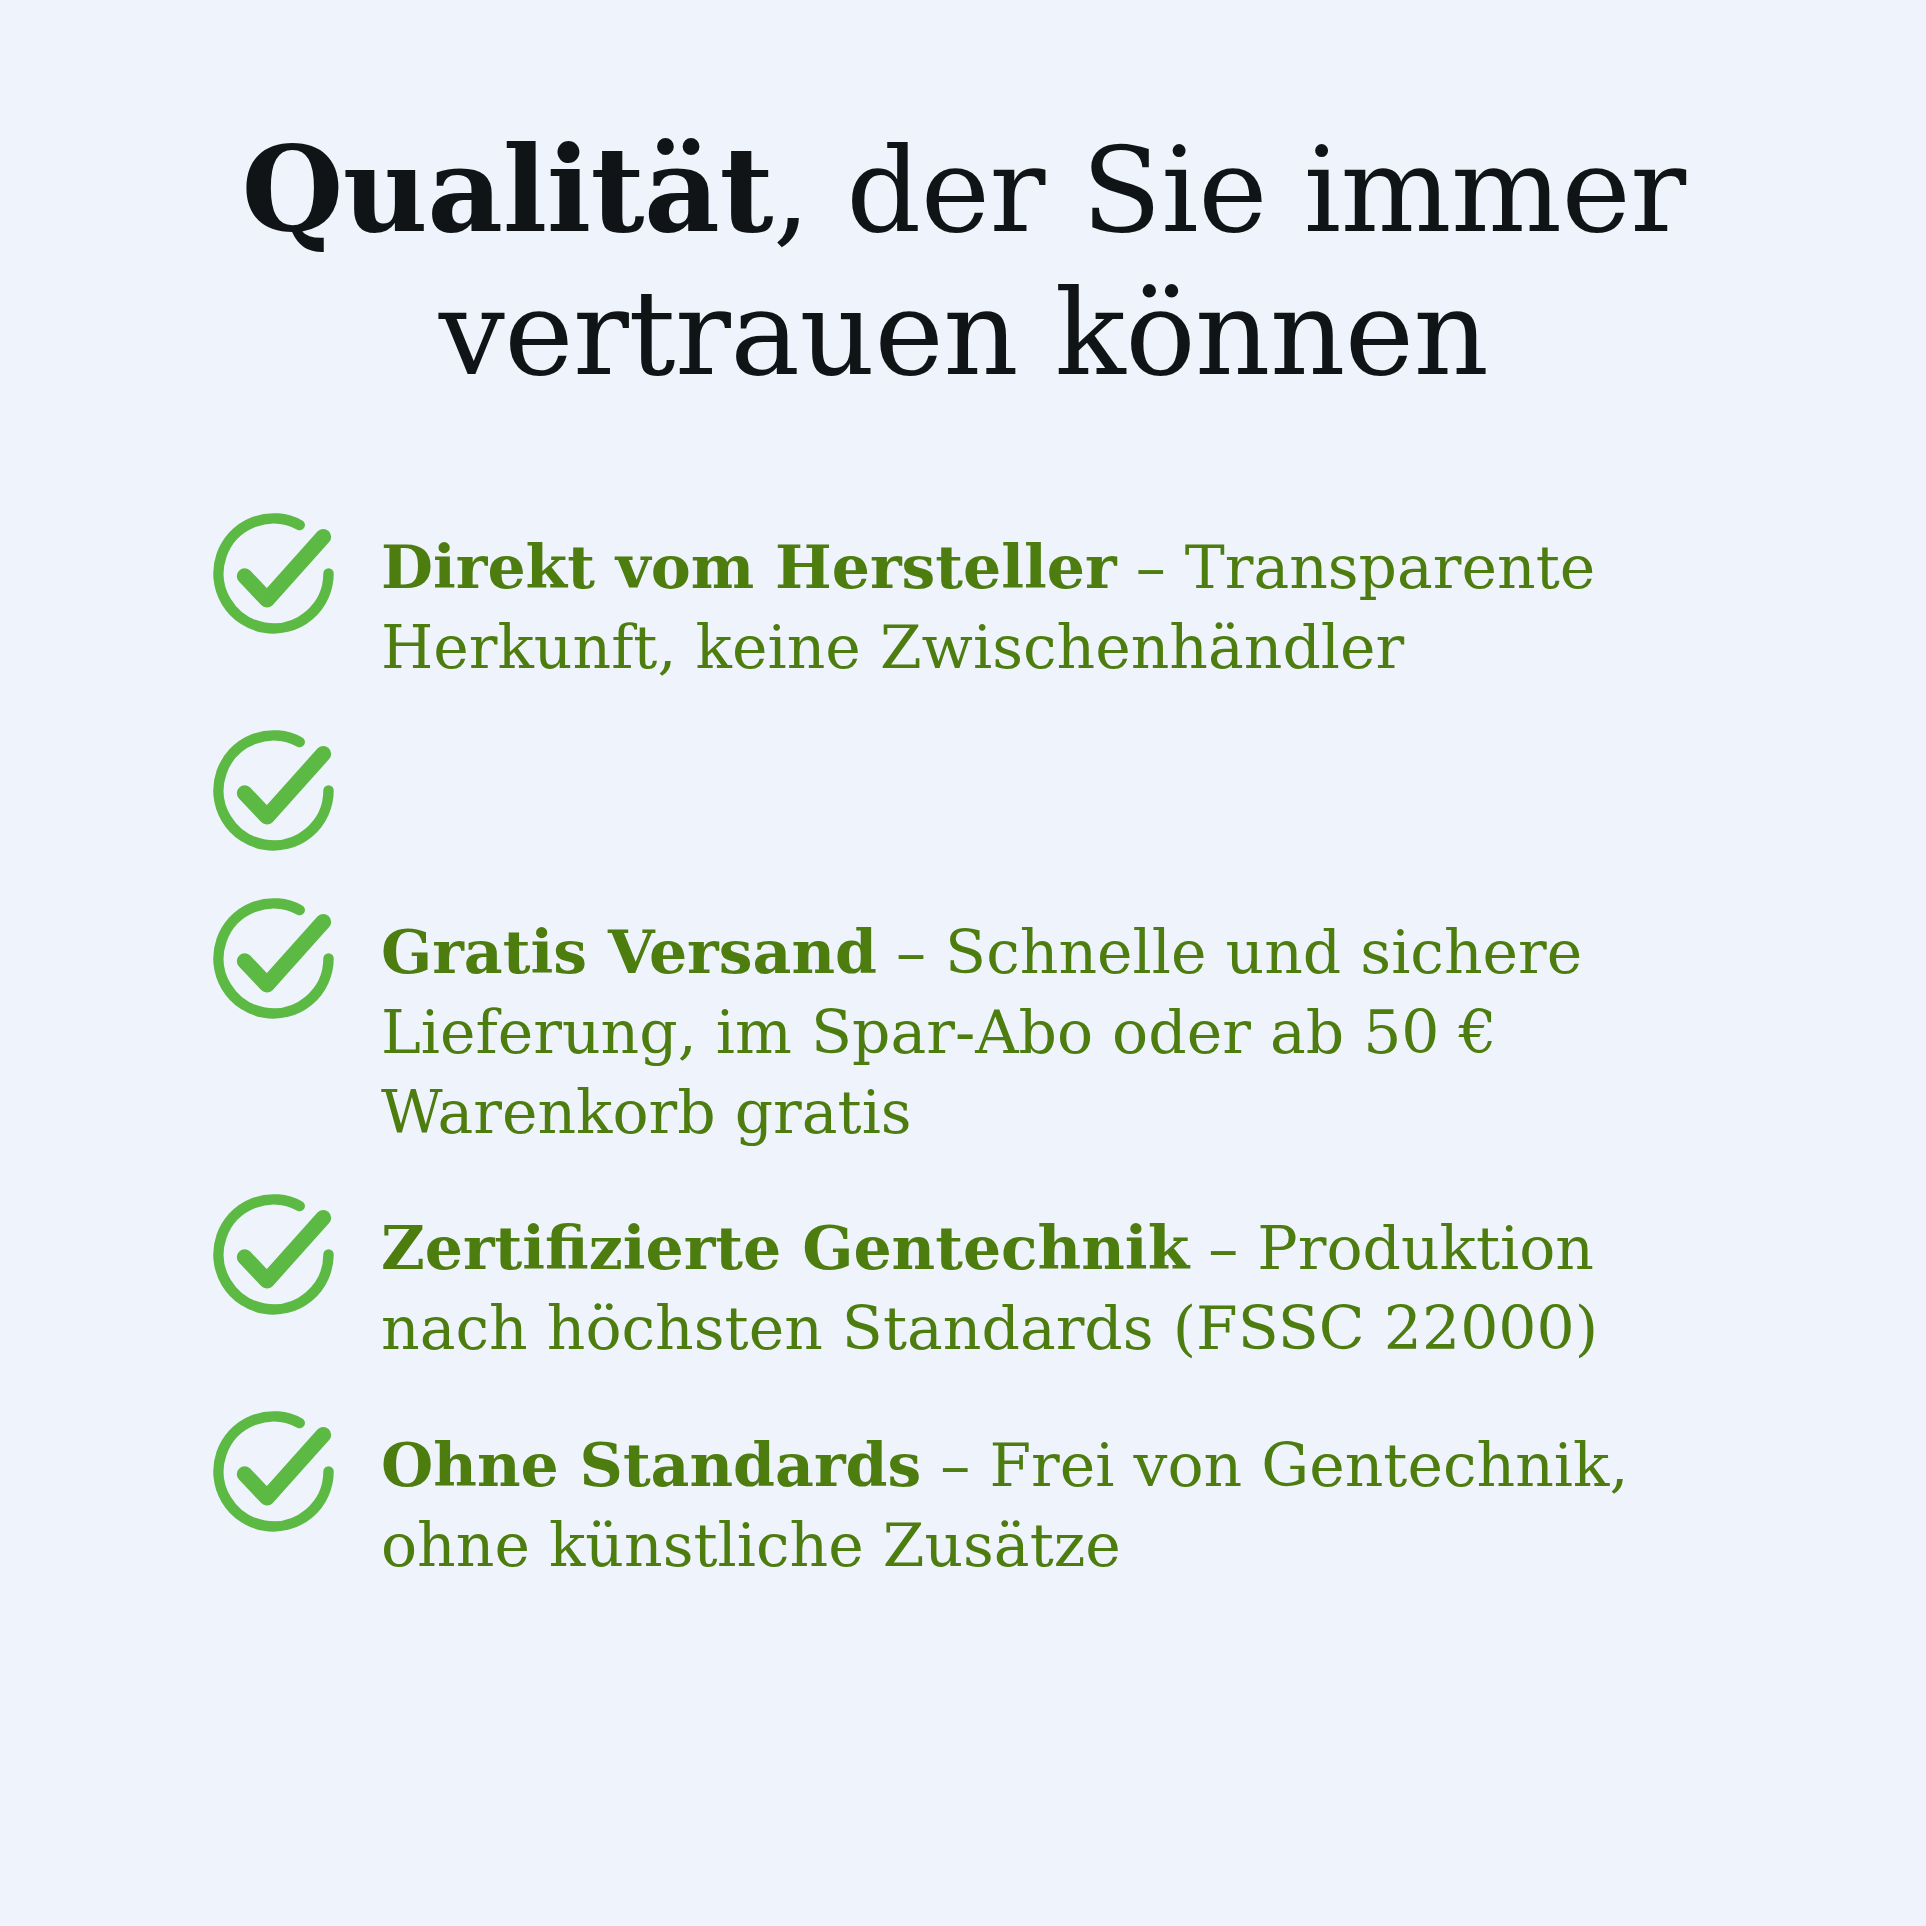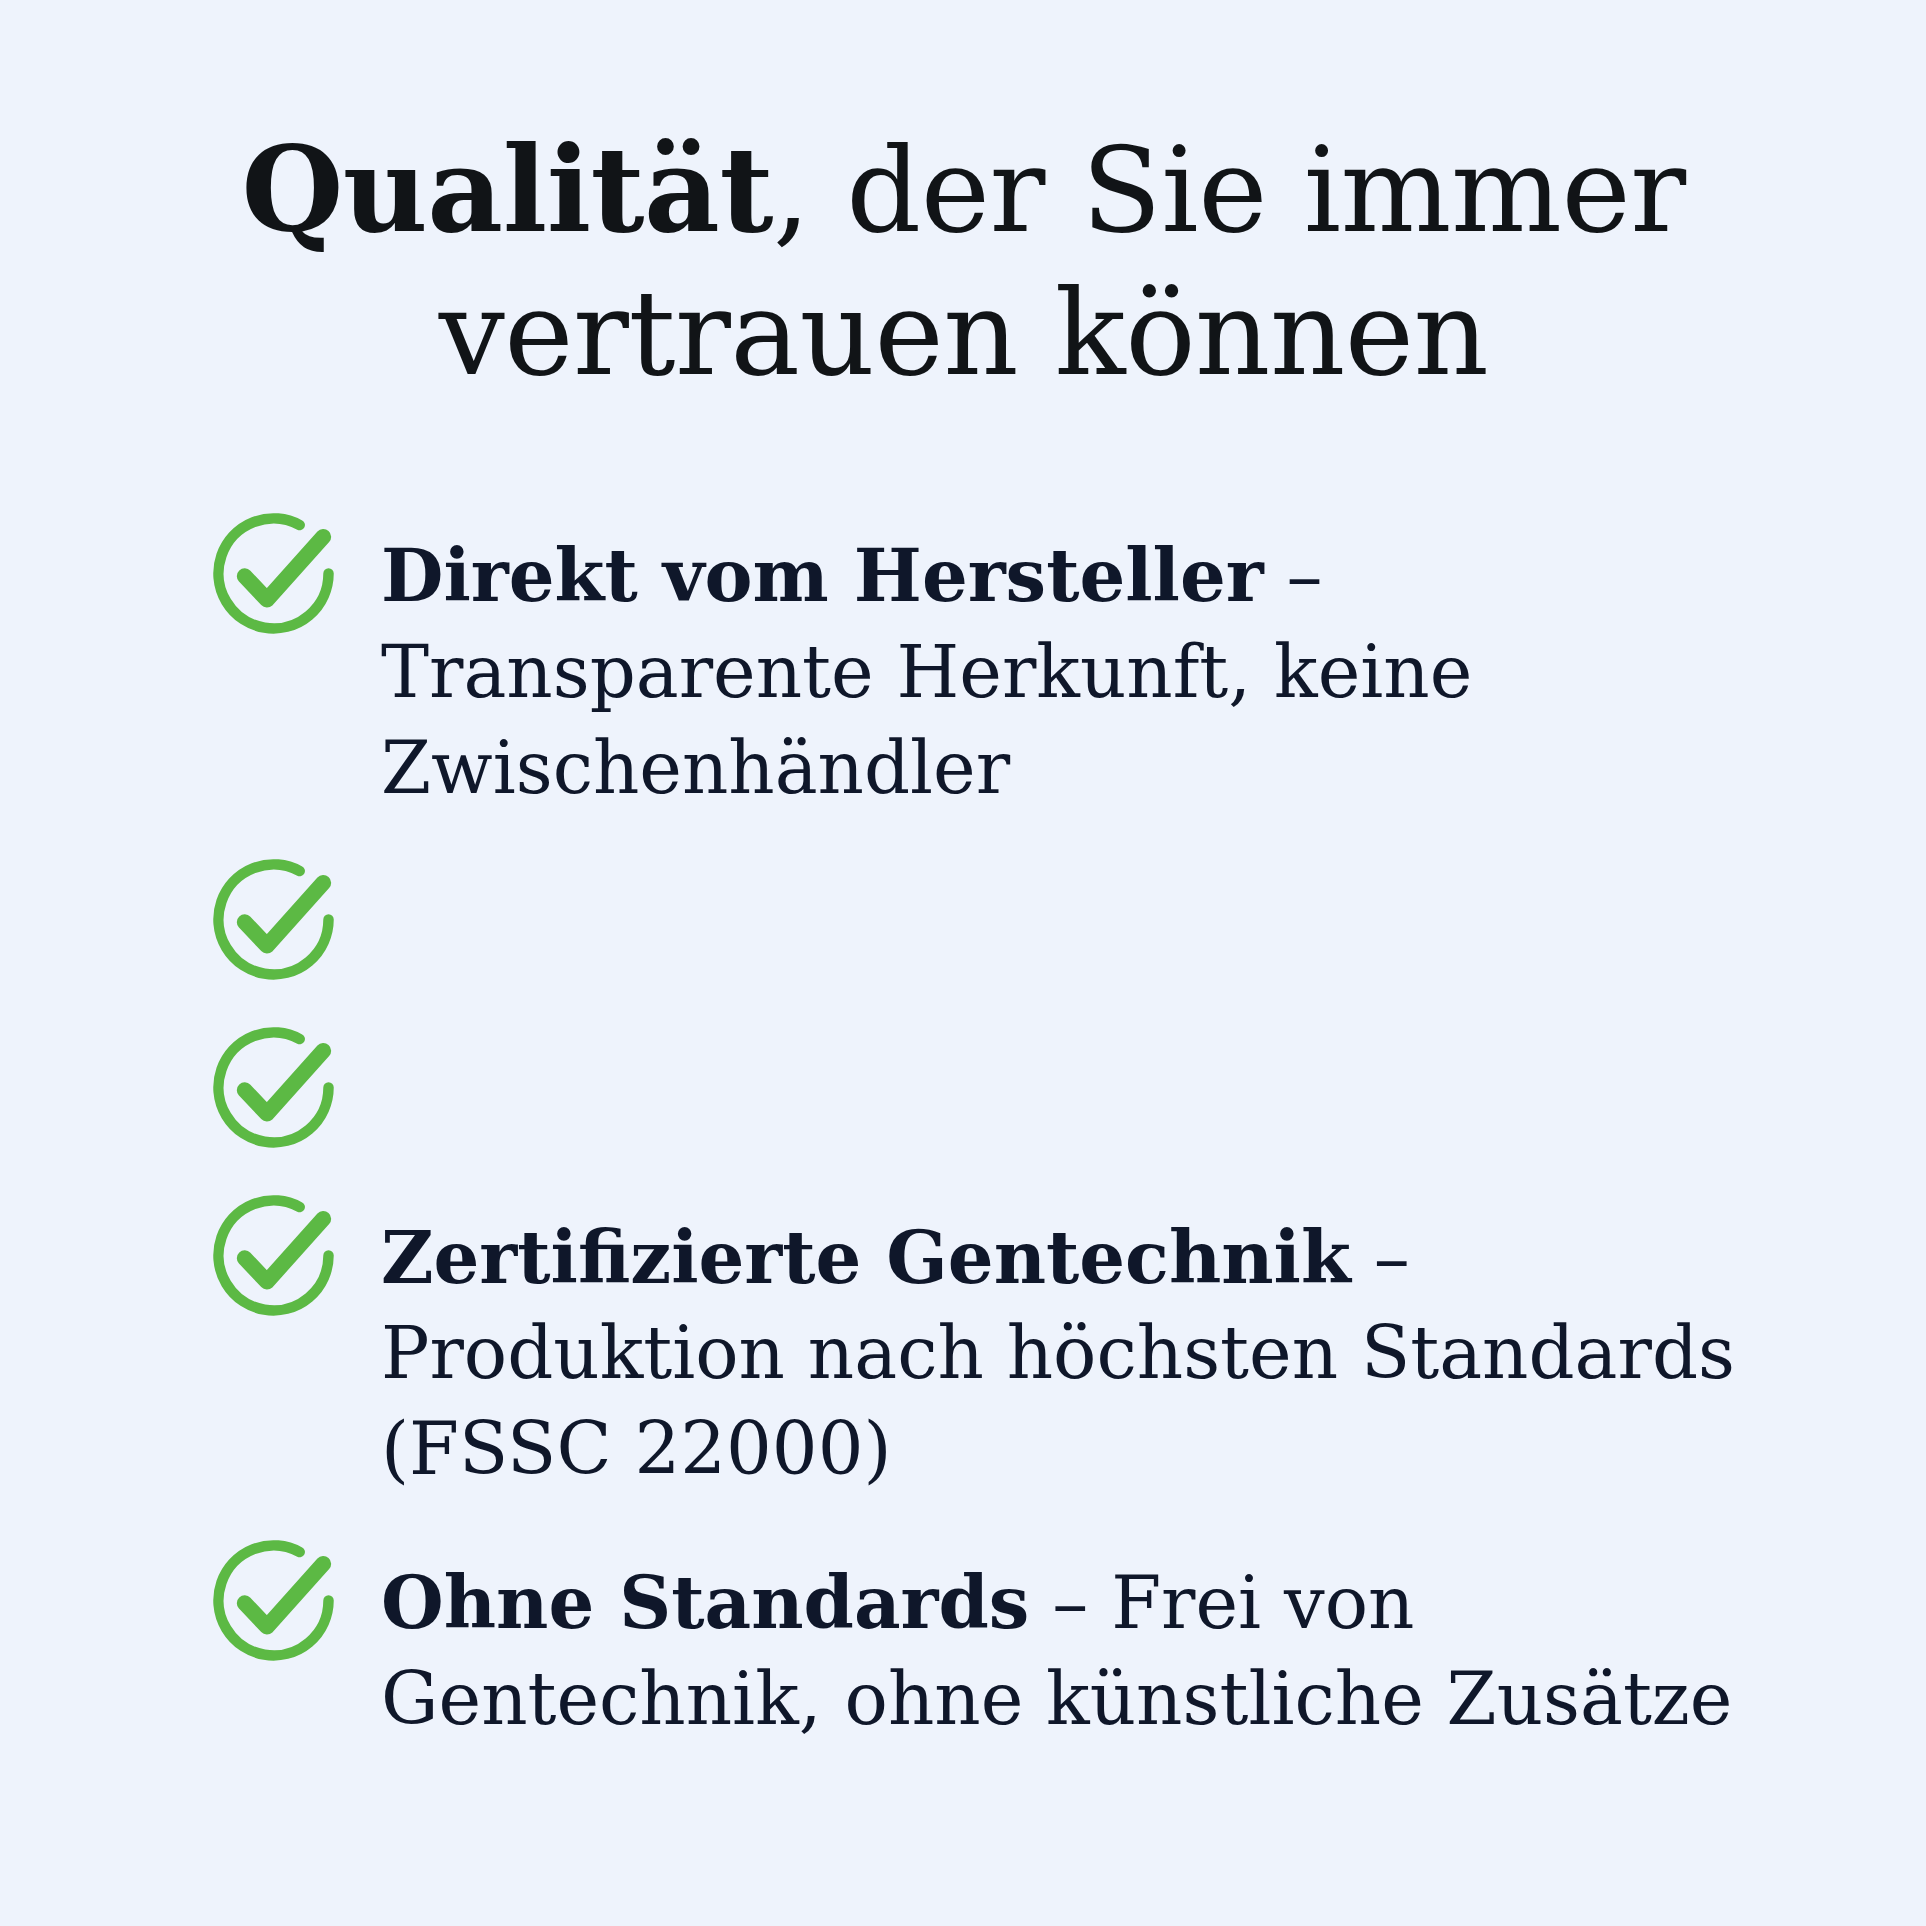--- a/index.html
+++ b/index.html
@@ -53,23 +53,23 @@
     width: 131px;
     height: 131px;
     margin-top: -14px;
   }
   .check svg {
     display: block;
     width: 131px;
     height: 131px;
   }
   .text {
-    font-size: 72px;
+    font-size: 60px;
     line-height: 1.33;
-    color: #0f172a;
+    color: #4d7c0f;
     padding-top: 6px;
   }
   .text .lead {
     font-weight: 700;
   }
 </style>
 </head>
 <body>
 
 <div class="page">
@@ -98,20 +98,21 @@
     </div>
 
 
     <div class="item">
       <span class="check">
         <svg viewBox="0 0 100 100" xmlns="http://www.w3.org/2000/svg">
           <path d="M92 50 a42 42 0 1 1 -22 -37" fill="none" stroke="#5cb944" stroke-width="8" stroke-linecap="round"></path>
           <path d="M28 52 L45 70 L88 22" fill="none" stroke="#5cb944" stroke-width="12" stroke-linecap="round" stroke-linejoin="round"></path>
         </svg>
       </span>
+      <div class="text"><span class="lead">Gratis Versand</span><span> – Schnelle und sichere Lieferung, im Spar-Abo oder ab 50 € Warenkorb gratis</span></div>
     </div>
 
     <div class="item">
       <span class="check">
         <svg viewBox="0 0 100 100" xmlns="http://www.w3.org/2000/svg">
           <path d="M92 50 a42 42 0 1 1 -22 -37" fill="none" stroke="#5cb944" stroke-width="8" stroke-linecap="round"></path>
           <path d="M28 52 L45 70 L88 22" fill="none" stroke="#5cb944" stroke-width="12" stroke-linecap="round" stroke-linejoin="round"></path>
         </svg>
       </span>
       <div class="text"><span class="lead">Zertifizierte Gentechnik</span><span> – Produktion nach höchsten Standards (FSSC 22000)</span></div>

